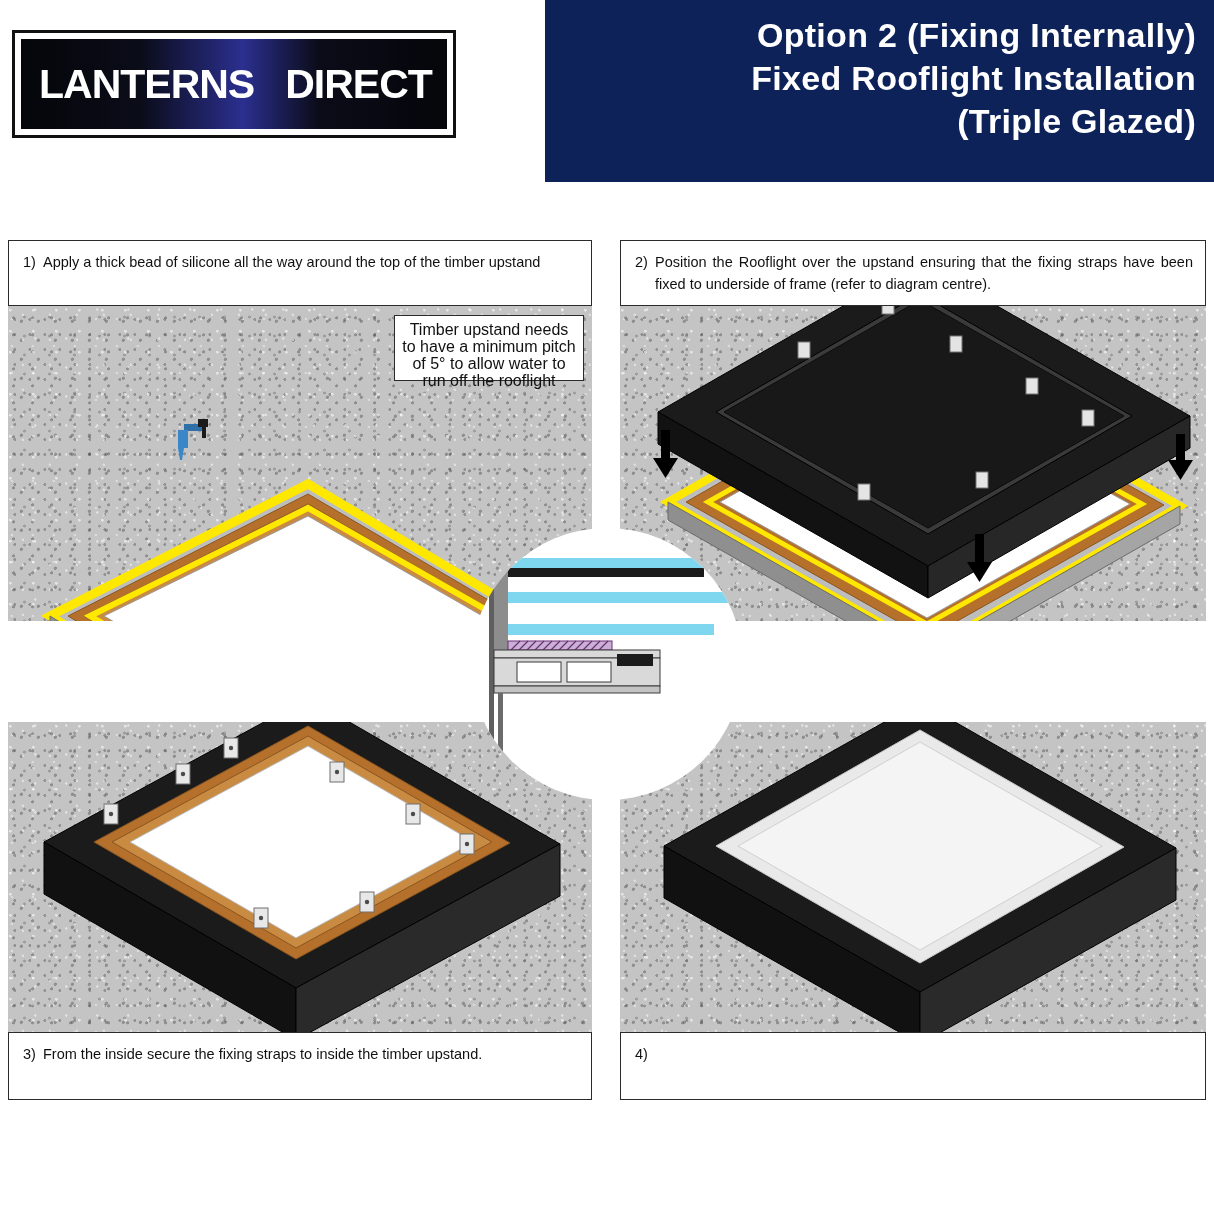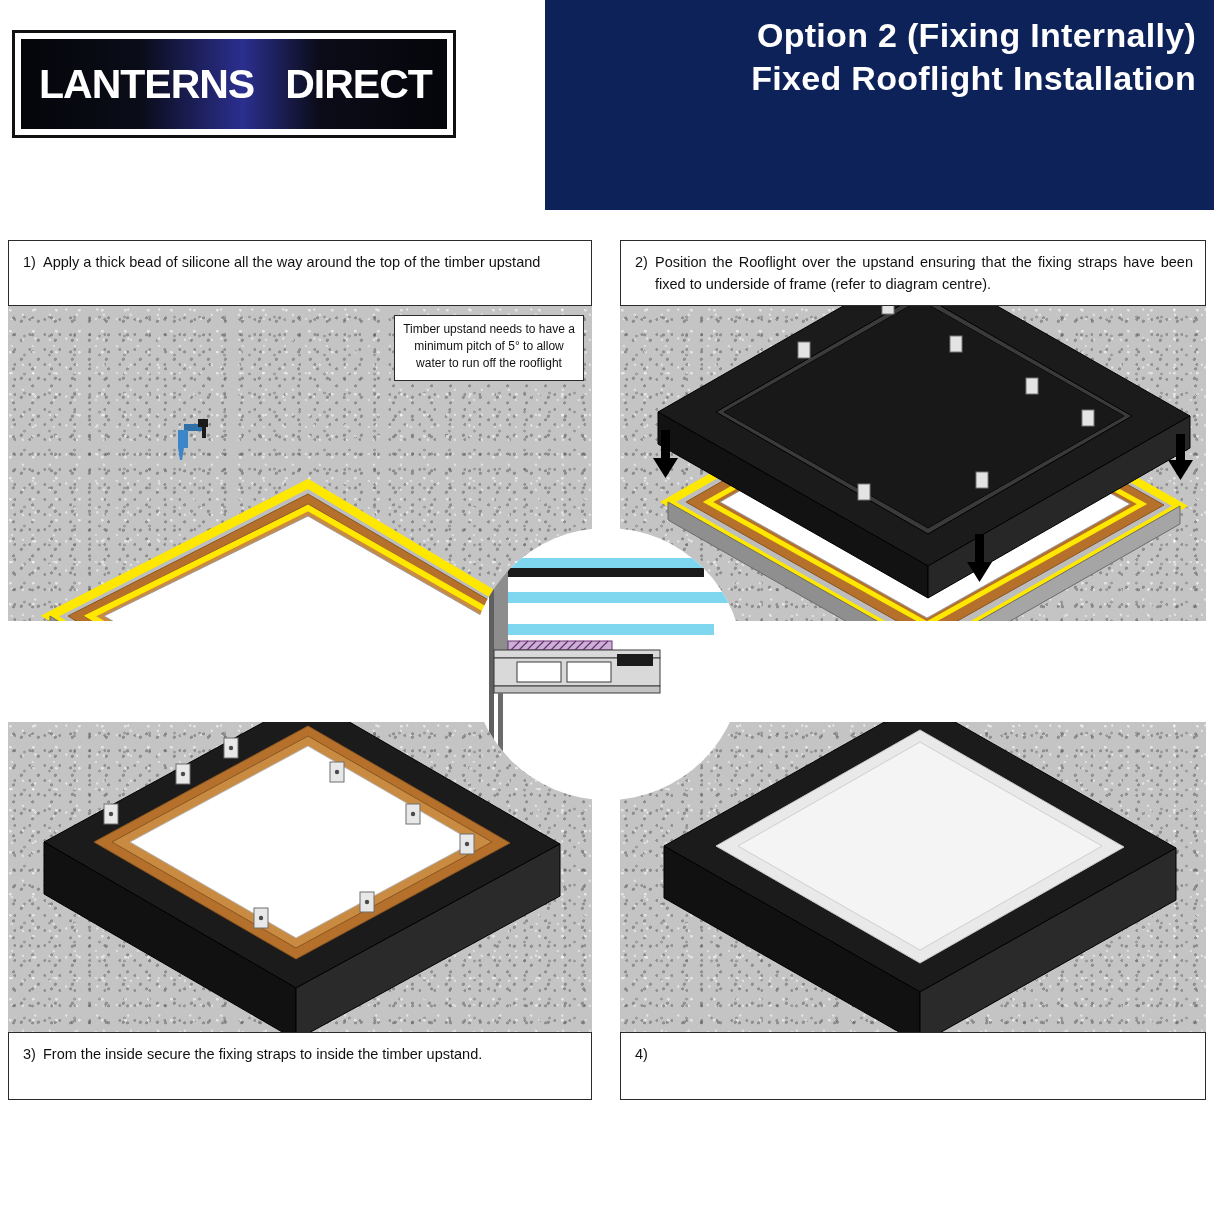--- a/index.html
+++ b/index.html
@@ -28,21 +28,21 @@
   #logo-text {
     color:#fff; font-weight:bold; letter-spacing:-1px;
     font-size:41px; padding-left:18px; white-space:nowrap;
     display:flex; align-items:baseline; gap:12px;
   }
   #logo-text .lanterns { font-family:"Liberation Sans", sans-serif; font-weight:bold; }
   #logo-text .direct { font-weight:bold;margin-left:19px; }
   #logo-text .couk { font-size:14px; font-weight:bold; margin-left:5px; }
 
   #title-panel {
-    position:absolute; left:545px; top:0; width:669px; height:210px;
+    position:absolute; left:545px; top:0; width:669px; height:182px;
     background:#0d2259;
     color:#ffffff;
     padding:14px 18px 0 0;
     text-align:right;
   }
   #title-panel div {
     font-size:34px; line-height:43px; font-weight:bold;
     letter-spacing:0.3px;
     font-family:"Liberation Sans", sans-serif;
   }
@@ -69,21 +69,21 @@
       radial-gradient(circle at 88% 12%, rgba(255,255,255,.5) 0 1px, transparent 1.4px),
       radial-gradient(circle at 45% 90%, rgba(70,70,70,.4) 0 1.2px, transparent 1.6px),
       radial-gradient(circle at 18% 48%, rgba(255,255,255,.4) 0 1px, transparent 1.5px),
       radial-gradient(circle at 66% 58%, rgba(100,100,100,.4) 0 1.3px, transparent 1.7px);
     background-size: 23px 21px, 19px 17px, 27px 25px, 17px 19px, 31px 29px, 15px 15px, 21px 27px, 25px 19px;
   }
 
   
   .note-box {
     position:absolute; border:1px solid #2b2b2b; background:#fff;
-    font-size:12px; line-height:17px; text-align:center; color:#111;
+    font-size:16px; line-height:17px; text-align:center; color:#111;
     padding:5px 6px;
   }
 
   
   #centre-circle {
     position:absolute; left:471px; top:528px; width:272px; height:272px;
     background:#fff; border-radius:50%; z-index:40;
     overflow:hidden;
   }
 </style>
@@ -98,20 +98,21 @@
         <span class="lanterns">LANTERNS</span>
           <span class="direct">DIRECT</span>
           <span class="couk">.co.uk</span>
       </div>
     </div>
   </div>
 
   <div id="title-panel">
     <div>Option 2 (Fixing Internally)</div>
     <div>Fixed Rooflight Installation</div>
+    <div>(Triple Glazed)</div>
   </div>
 </div>
 
 <div class="caption" style="left:8px; top:240px; width:584px; height:66px;">
   <span class="num">1)</span>
   <span class="txt">Apply a thick bead of silicone all the way around the top of the timber upstand</span>
 </div>
 
 <div class="img" style="left:8px; top:306px; width:584px; height:315px;">
   <div class="concrete"></div>

